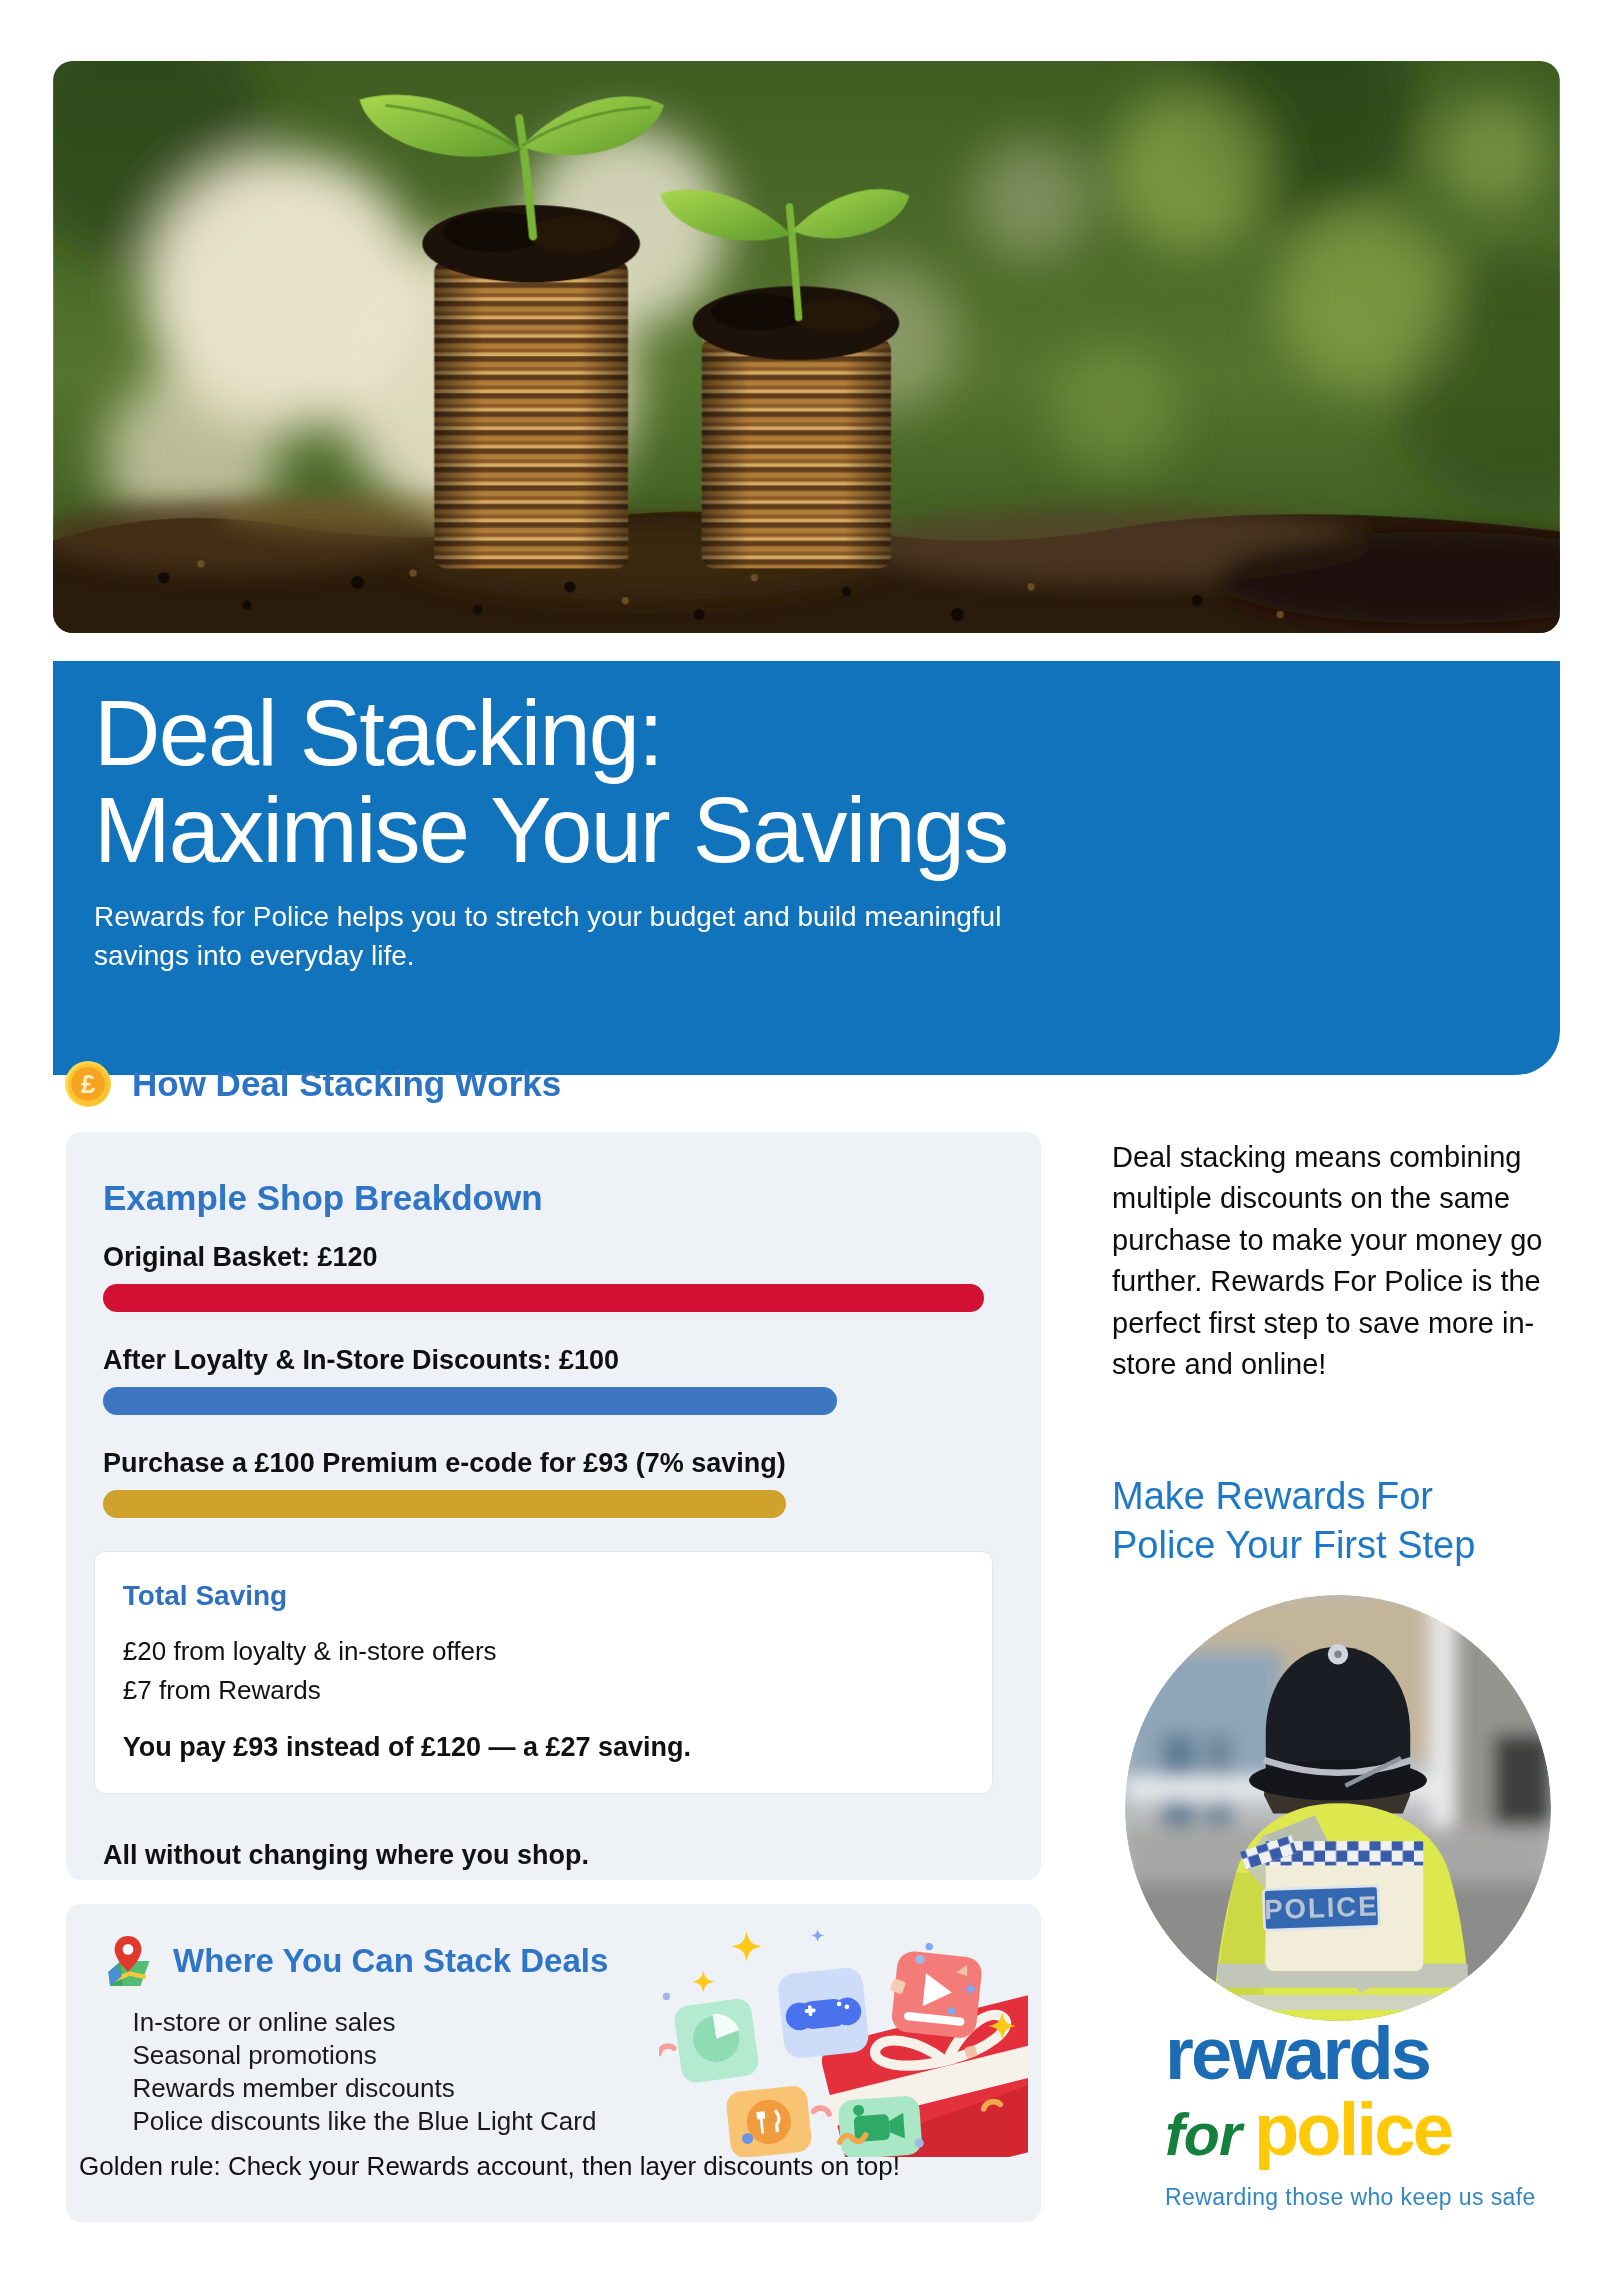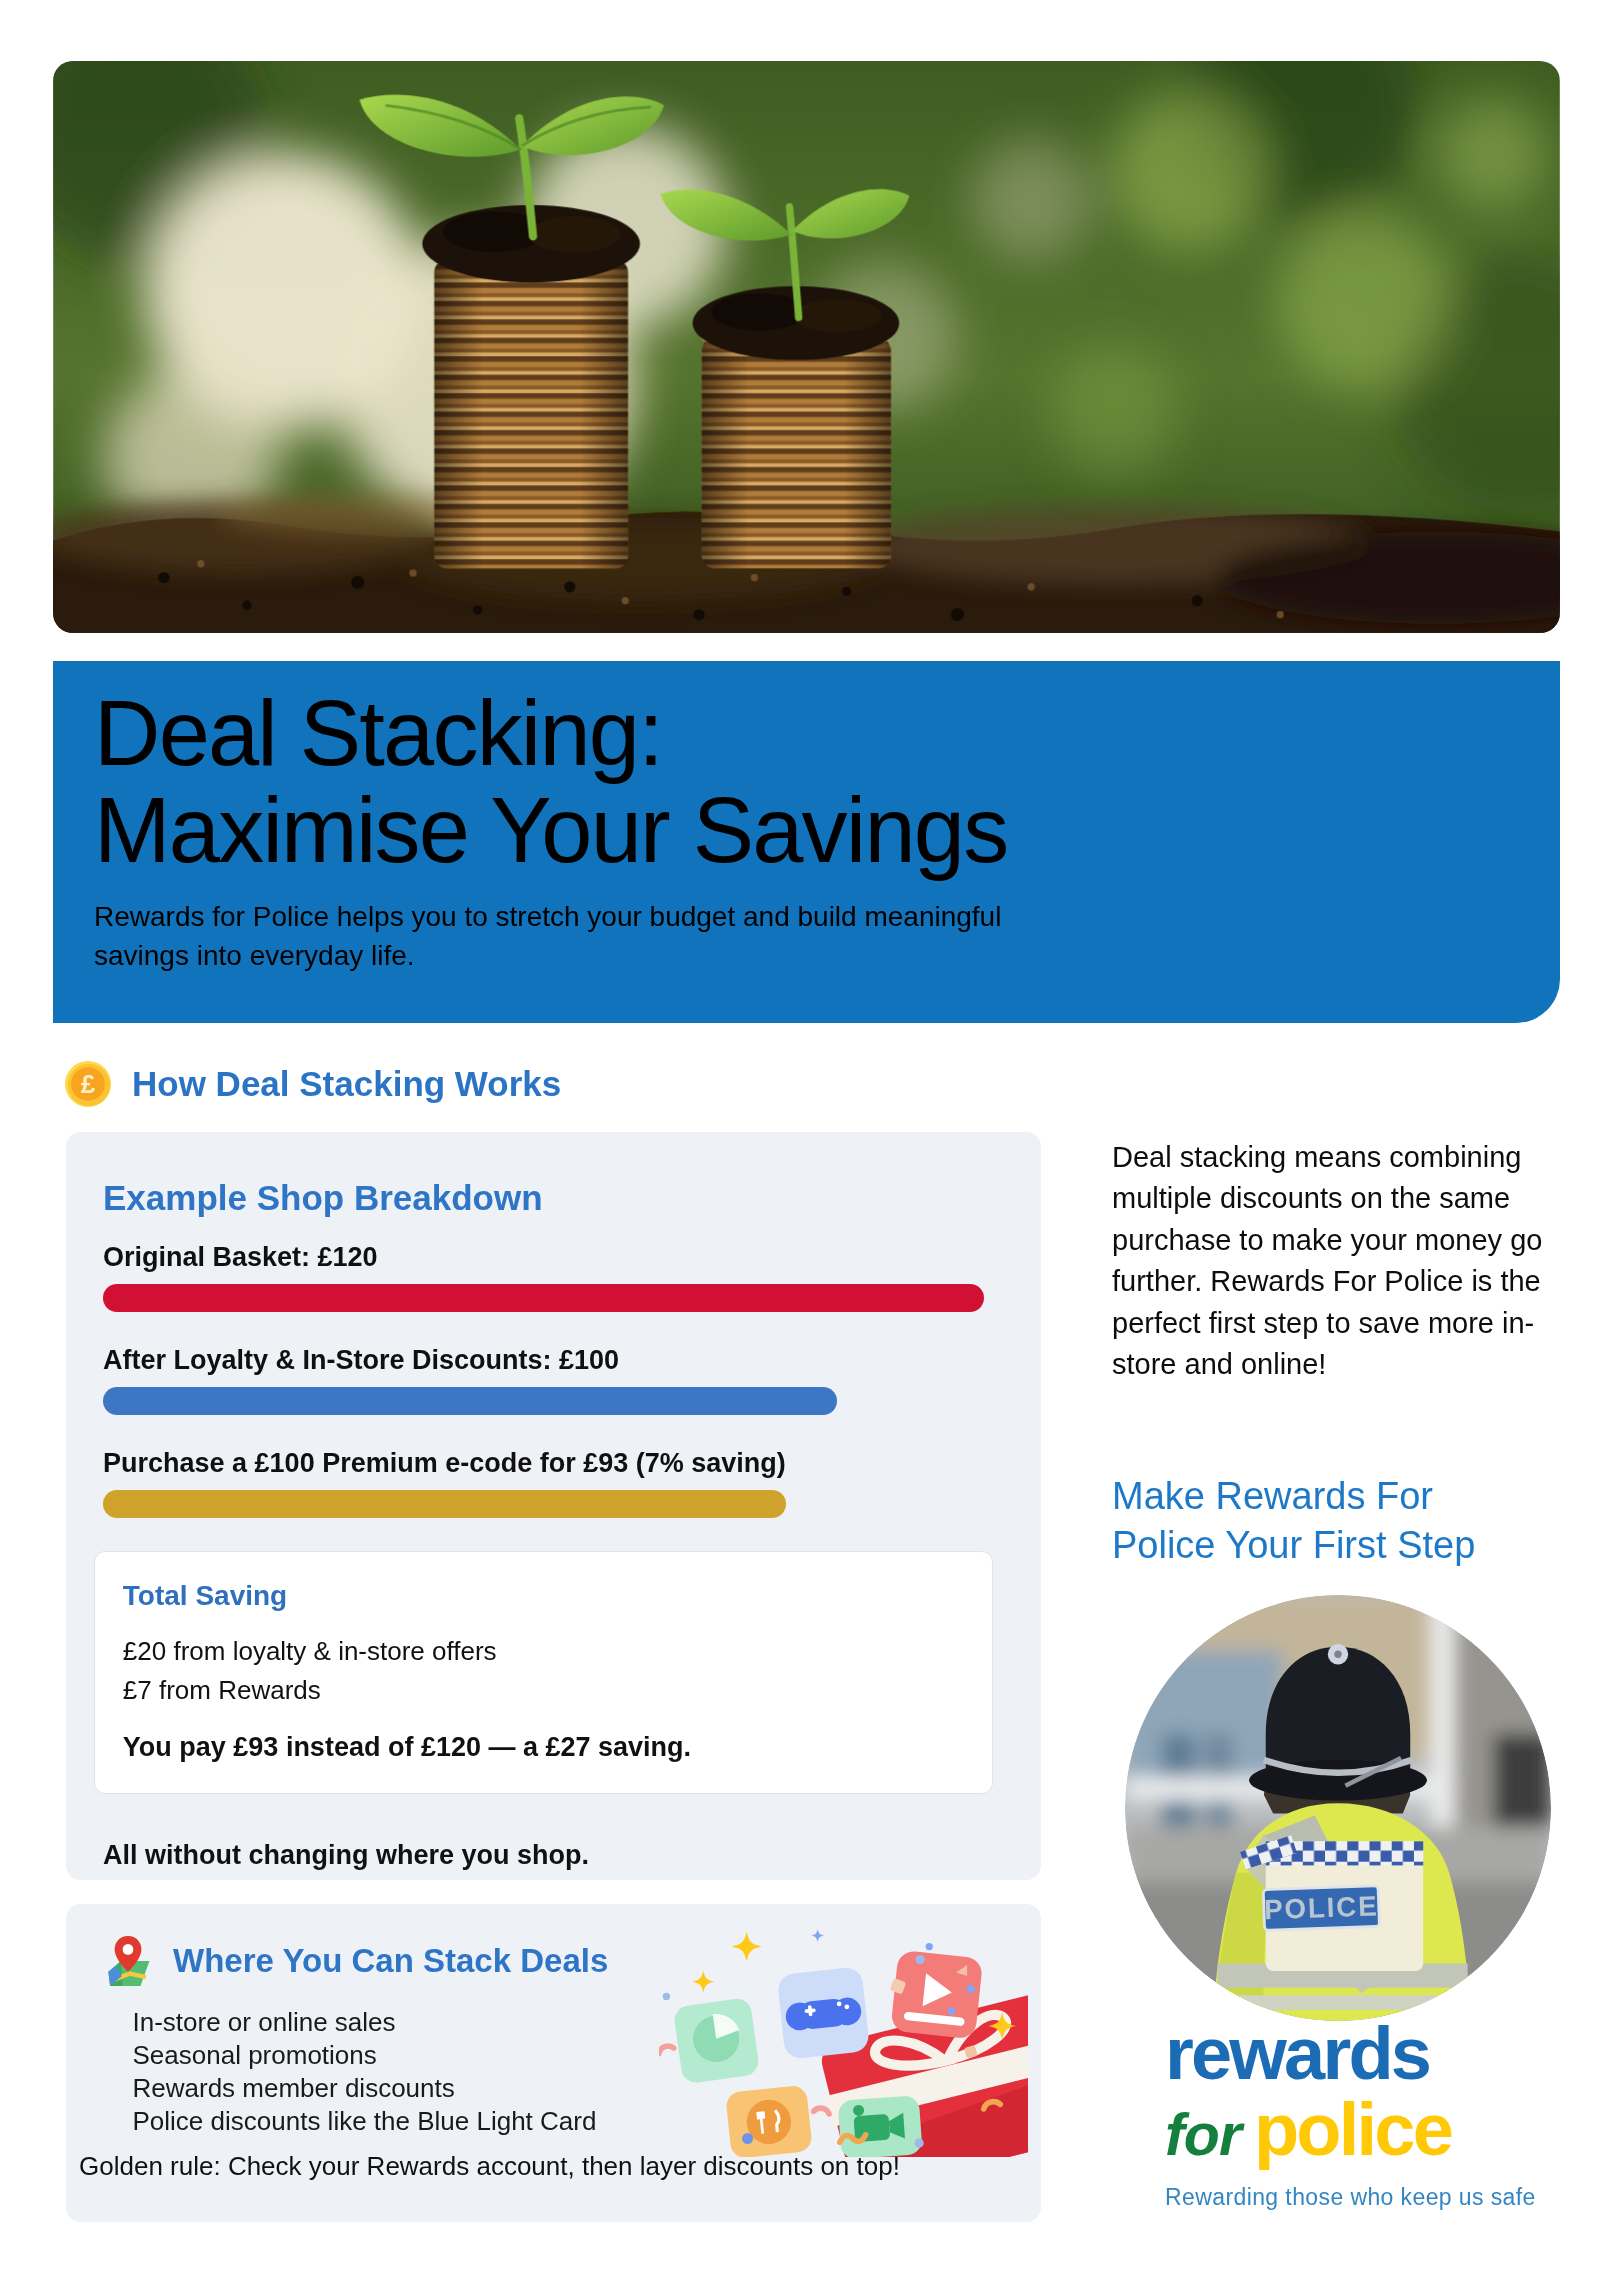--- a/index.html
+++ b/index.html
@@ -4,22 +4,22 @@
 <style>
   html,body{margin:0;padding:0;background:#ffffff;}
   .page{position:relative;width:1613px;height:2289px;background:#ffffff;overflow:hidden;
         font-family:"Liberation Sans", sans-serif;color:#111;}
 
   
   .hero{position:absolute;left:53px;top:61px;width:1507px;height:572px;border-radius:20px;overflow:hidden;}
   .hero svg{display:block;}
 
   
-  .banner{position:absolute;left:53px;top:661px;width:1507px;height:362px;background:#1173bb;
-          border-radius:0 0 44px 0;box-sizing:border-box;padding:24px 42px 0 41px;color:#000000;}
+  .banner{position:absolute;left:53px;top:661px;width:1507px;height:414px;background:#1173bb;
+          border-radius:0 0 44px 0;box-sizing:border-box;padding:24px 42px 0 41px;color:#ffffff;}
   .banner-title{font-size:92px;line-height:1.05;font-weight:400;letter-spacing:-1.8px;margin:0;}
   .banner-sub{font-size:28px;line-height:1.38;font-weight:400;margin-top:20px;max-width:932px;}
 
   
   .section-header{position:absolute;left:64px;top:1060px;display:flex;align-items:center;gap:20px;}
   .section-header h2{margin:0;font-size:35px;font-weight:bold;color:#2b74c5;}
 
   
   .card{position:absolute;left:66px;width:975px;background:#eef1f6;border-radius:14.8px;box-sizing:border-box;}
   .card1{top:1132px;height:748px;padding:46px 57px 0 37px;}

